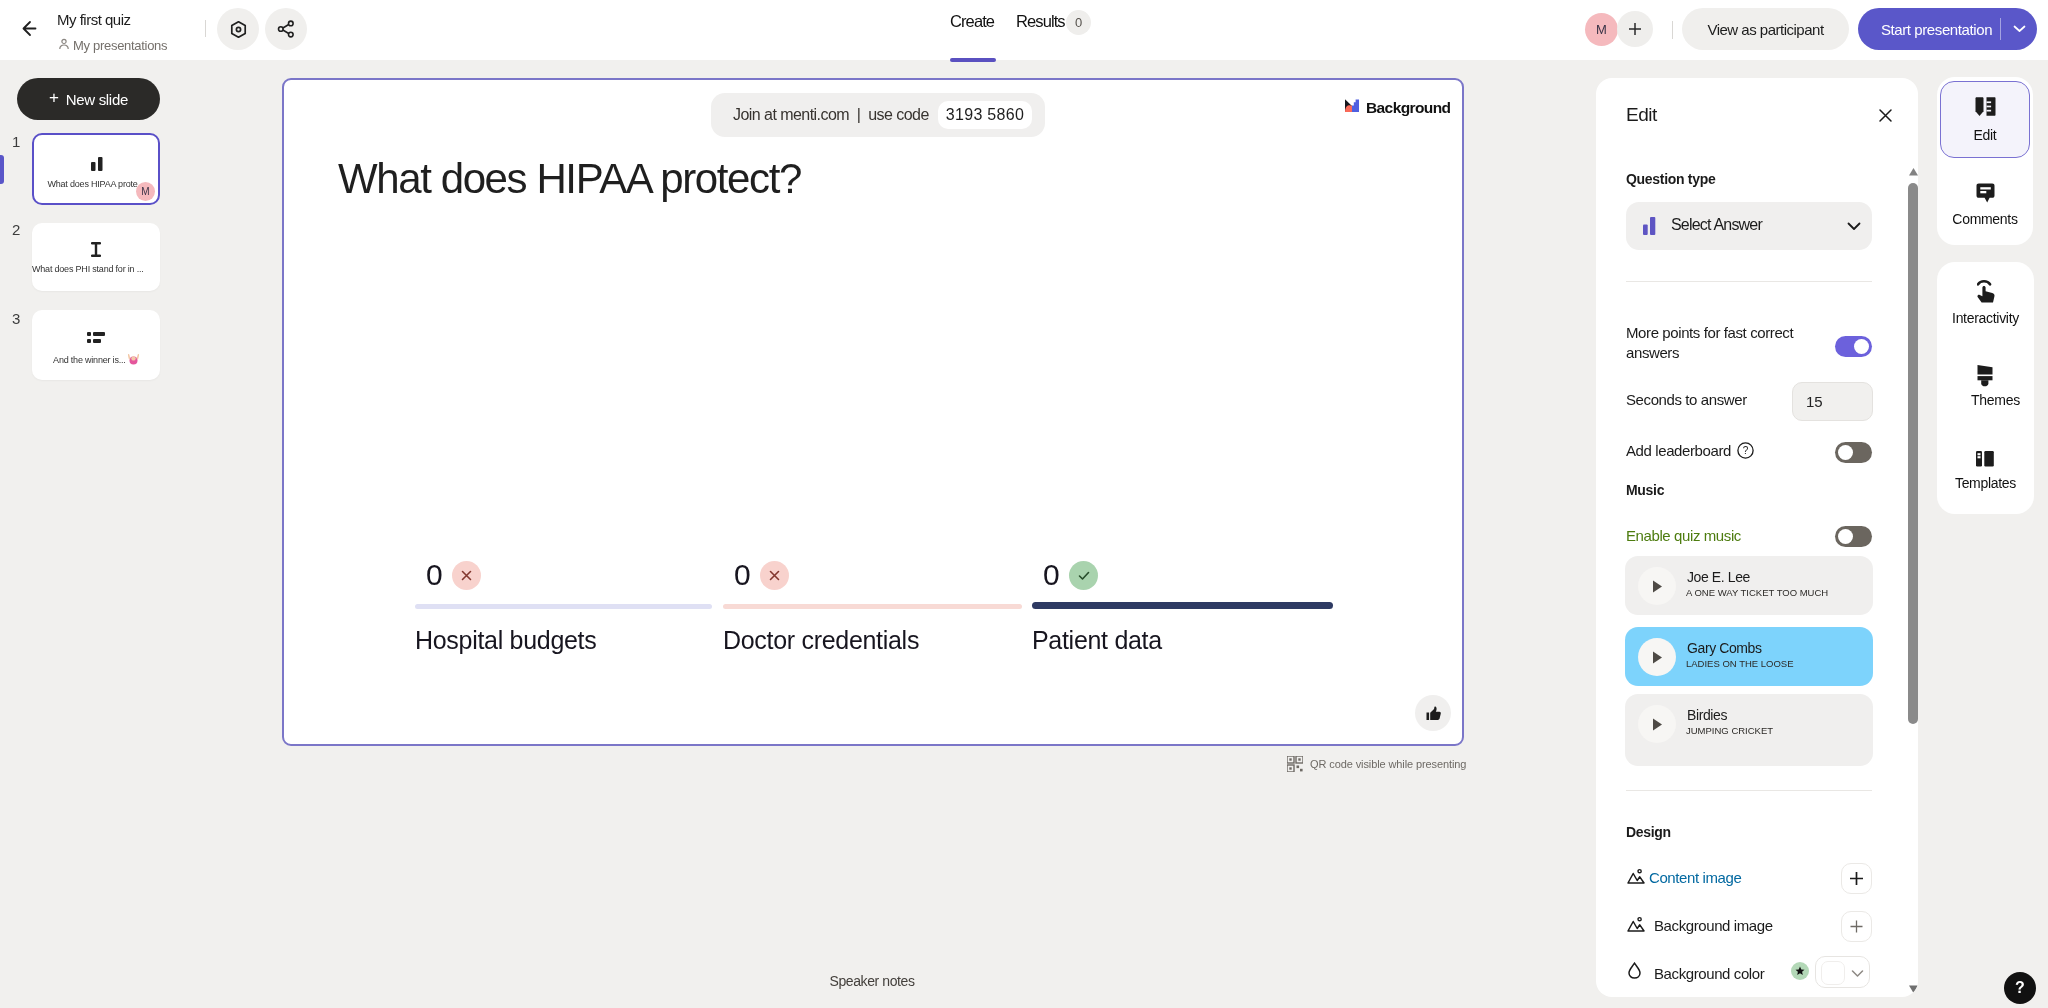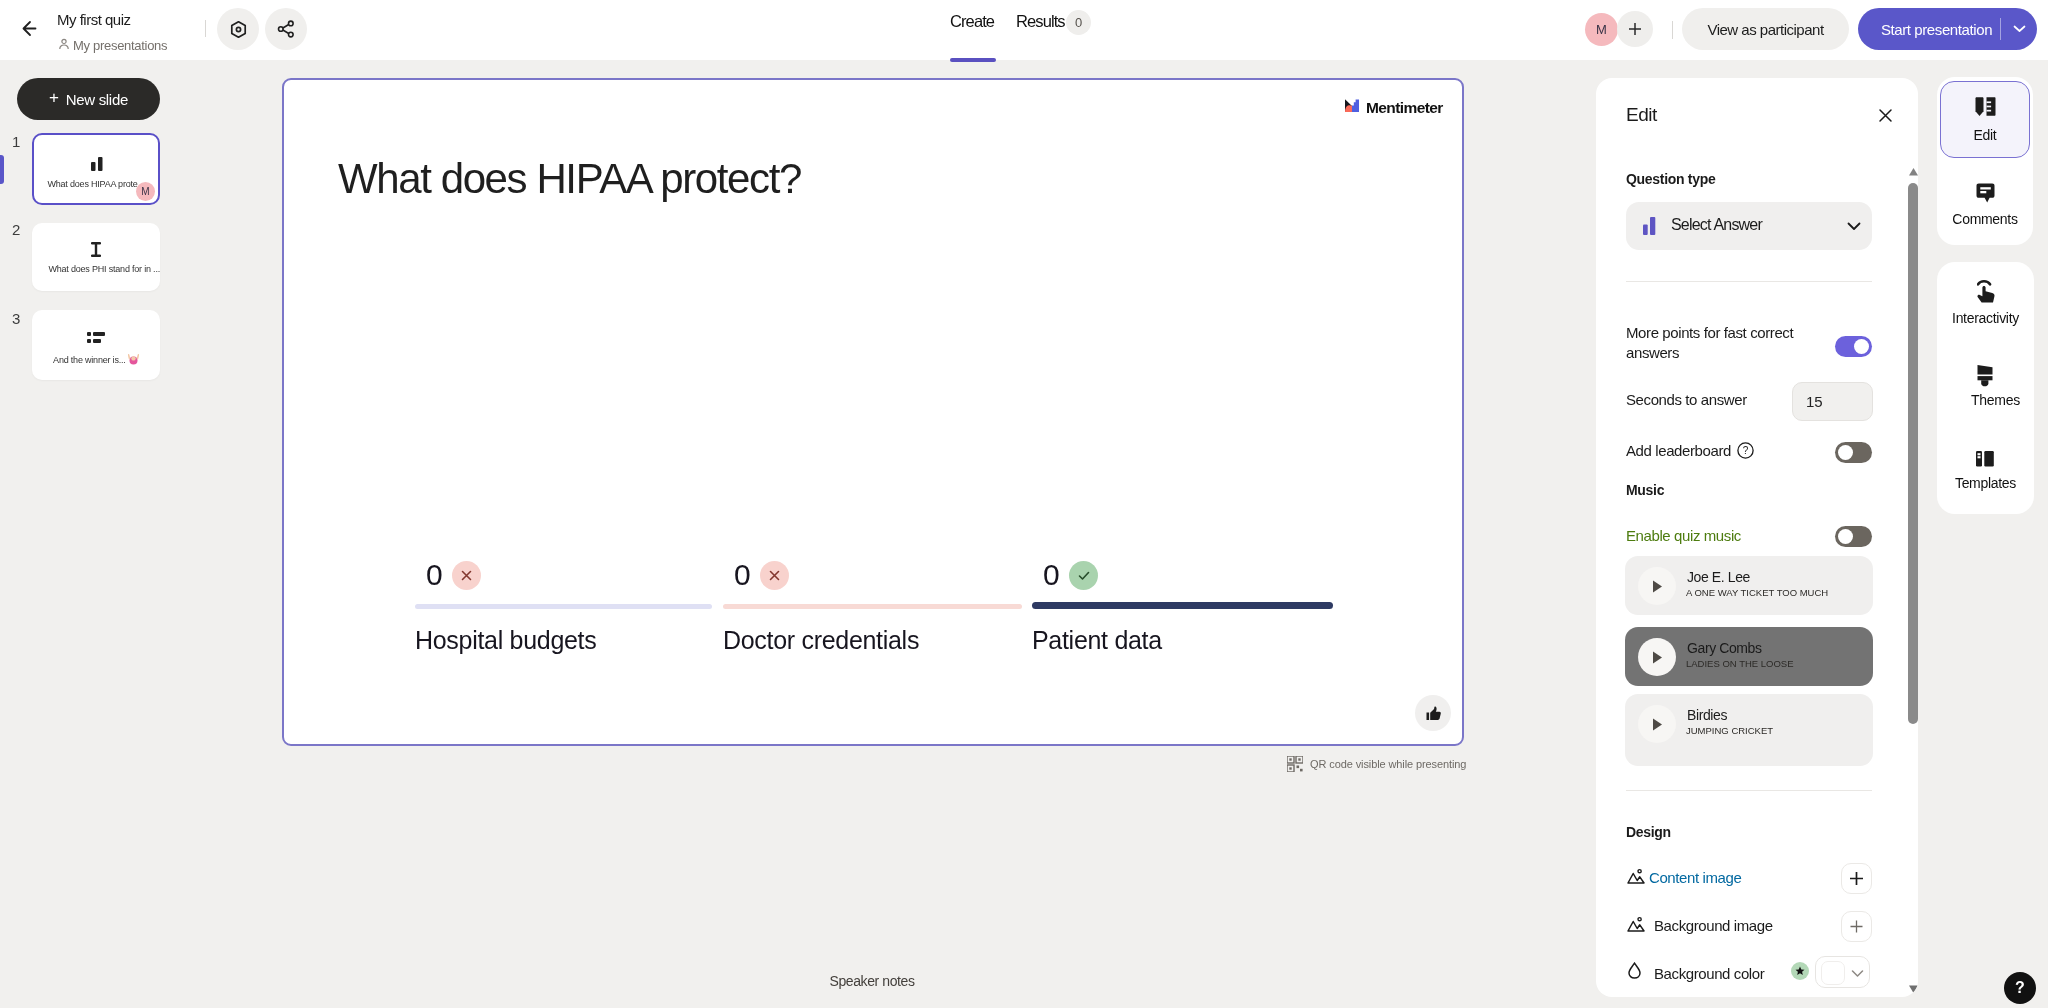--- a/index.html
+++ b/index.html
@@ -72,46 +72,50 @@
       <rect x="7" y="0" width="4.5" height="14" rx="1" fill="#222"></rect>
     </svg>
   <div class="abs" style="left:0;top:44px;width:124px;text-align:center;font-size:9px;color:#333;letter-spacing:-0.2px;white-space:nowrap;overflow:hidden;">What does HIPAA prote...</div>
   <div class="abs circ" style="left:102px;top:47px;width:19px;height:19px;background:#f5b9bd;font-size:10px;color:#3a3347;">M</div>
 </div>
 <div class="abs" style="left:12px;top:221px;font-size:15px;color:#3c3c3c;">2</div>
 <div class="abs" style="left:32px;top:223px;width:128px;height:68px;background:#fff;border-radius:10px;box-shadow:0 1px 2px rgba(0,0,0,0.04);">
   <svg class="abs" style="left:59px;top:19px" width="10" height="15" viewBox="0 0 10 15">
       <path d="M1 1.2 H9 M1 13.8 H9 M5 1.2 V13.8" stroke="#222" stroke-width="2.4" stroke-linecap="round"></path>
     </svg>
-  <div class="abs" style="left:0;top:41px;width:128px;text-align:right;font-size:9px;color:#333;letter-spacing:-0.2px;white-space:nowrap;">What does PHI stand for in ...</div>
+  <div class="abs" style="left:0;top:41px;width:128px;text-align:left;font-size:9px;color:#333;letter-spacing:-0.2px;white-space:nowrap;">What does PHI stand for in ...</div>
 </div>
 <div class="abs" style="left:12px;top:310px;font-size:15px;color:#3c3c3c;">3</div>
 <div class="abs" style="left:32px;top:310px;width:128px;height:70px;background:#fff;border-radius:10px;box-shadow:0 1px 2px rgba(0,0,0,0.04);padding-left:28px;">
   <svg class="abs" style="left:55px;top:22px" width="18" height="12" viewBox="0 0 18 12">
       <rect x="0" y="0" width="4" height="4" rx="1" fill="#222"></rect>
       <rect x="6" y="0" width="12" height="4" rx="1" fill="#222"></rect>
       <rect x="0" y="7" width="4" height="4" rx="1" fill="#222"></rect>
       <rect x="6" y="7" width="8" height="4" rx="1" fill="#222"></rect>
     </svg>
   <div class="abs" style="left:0;top:44px;width:128px;text-align:center;font-size:9px;color:#333;letter-spacing:-0.2px;white-space:nowrap;">And the winner is...
     <svg style="display:inline-block;vertical-align:-2px" width="11" height="11" viewBox="0 0 11 11">
         <circle cx="5.5" cy="6.5" r="4" fill="#e4559c"></circle>
         <circle cx="5.5" cy="4.4" r="2.2" fill="#f3c9a8"></circle>
         <path d="M1.5 4.5 L0.6 0.9 M9.5 4.5 L10.4 0.9" stroke="#f3c9a8" stroke-width="1.6" stroke-linecap="round"></path>
       </svg>
   </div>
 </div>
 
 <div class="abs" style="left:282px;top:78px;width:1182px;height:668px;background:#fff;border:2px solid #7b76c8;border-radius:9px;">
+  <div class="abs pill" style="left:427px;top:13px;width:334px;height:44px;padding:0;background:#f0efee;border-radius:14px;font-size:16px;letter-spacing:-0.55px;color:#37332f;">
+    <span style="position:absolute;left:22px;top:13px;white-space:nowrap;">Join at menti.com&nbsp; |&nbsp; use code</span>
+    <span class="pill abs" style="background:#fff;border-radius:10px;height:28px;left:227px;top:8px;width:94px;font-size:16px;color:#1e1e1e;letter-spacing:0.3px;">3193 5860</span>
+  </div>
   <svg class="abs" style="left:1061px;top:19px" width="14" height="13" viewBox="0 0 14 13">
       <path d="M0 13 V0.3 L7 7 V13 Z" fill="#16161c"></path>
       <path d="M0 13 C0 8.2 2.1 6.3 4.9 6.3 C5.7 6.3 6.5 6.6 7 7 V13 Z" fill="#fb6a59"></path>
       <path d="M7 13 V6.4 H8.8 V3.3 H10.6 V0.4 H14 V13 Z" fill="#4f5fe0"></path>
     </svg>
-  <div class="abs" style="left:1082px;top:19px;font-size:15.5px;font-weight:700;letter-spacing:-0.6px;color:#111;">Mentimeter</div>
+  <div class="abs" style="left:1082px;top:19px;font-size:15.5px;font-weight:700;letter-spacing:-0.6px;color:#111;">Background</div>
   <div class="abs" style="left:54px;top:75px;font-size:42px;letter-spacing:-1.4px;color:#1f1f1f;">What does HIPAA protect?</div>
 
   <div class="abs" style="left:142px;top:478px;font-size:30px;color:#17151f;">0</div>
   <div class="abs circ" style="left:168px;top:481px;width:29px;height:29px;background:#f8d2cd;">
     <svg width="11" height="11" viewBox="0 0 11 11">
         <path d="M1.5 1.5 L9.5 9.5 M9.5 1.5 L1.5 9.5" stroke="#83372f" stroke-width="1.6" stroke-linecap="round"></path>
       </svg>
   </div>
   <div class="abs" style="left:131px;top:524px;width:297px;height:5px;border-radius:3px;background:#dfe0f4;"></div>
   <div class="abs" style="left:131px;top:546px;font-size:25px;letter-spacing:-0.3px;color:#17151f;">Hospital budgets</div>
@@ -198,21 +202,21 @@
 
   <div class="abs" style="left:29px;top:478px;width:248px;height:59px;background:#f0efee;border-radius:13px;">
     <div class="abs circ" style="left:13px;top:11px;width:38px;height:38px;background:#f7f6f4;">
         <svg width="11" height="13" viewBox="0 0 11 13">
           <path d="M1 0.5 L10 6.5 L1 12.5 Z" fill="#4e4a45"></path>
         </svg>
       </div>
     <div class="abs" style="left:62px;top:13px;font-size:14px;letter-spacing:-0.4px;color:#1b1b1b;">Joe E. Lee</div>
     <div class="abs" style="left:61px;top:31px;font-size:9.5px;color:#2c2a27;">A ONE WAY TICKET TOO MUCH</div>
   </div>
-  <div class="abs" style="left:29px;top:549px;width:248px;height:59px;background:#737373;border-radius:13px;">
+  <div class="abs" style="left:29px;top:549px;width:248px;height:59px;background:#7dd3fc;border-radius:13px;">
     <div class="abs circ" style="left:13px;top:11px;width:38px;height:38px;background:#f7f6f4;">
         <svg width="11" height="13" viewBox="0 0 11 13">
           <path d="M1 0.5 L10 6.5 L1 12.5 Z" fill="#4e4a45"></path>
         </svg>
       </div>
     <div class="abs" style="left:62px;top:13px;font-size:14px;letter-spacing:-0.4px;color:#1b1b1b;">Gary Combs</div>
     <div class="abs" style="left:61px;top:31px;font-size:9.5px;color:#2c2a27;">LADIES ON THE LOOSE</div>
   </div>
   <div class="abs" style="left:29px;top:616px;width:248px;height:72px;background:#f0efee;border-radius:13px;">
     <div class="abs circ" style="left:13px;top:11px;width:38px;height:38px;background:#f7f6f4;">

